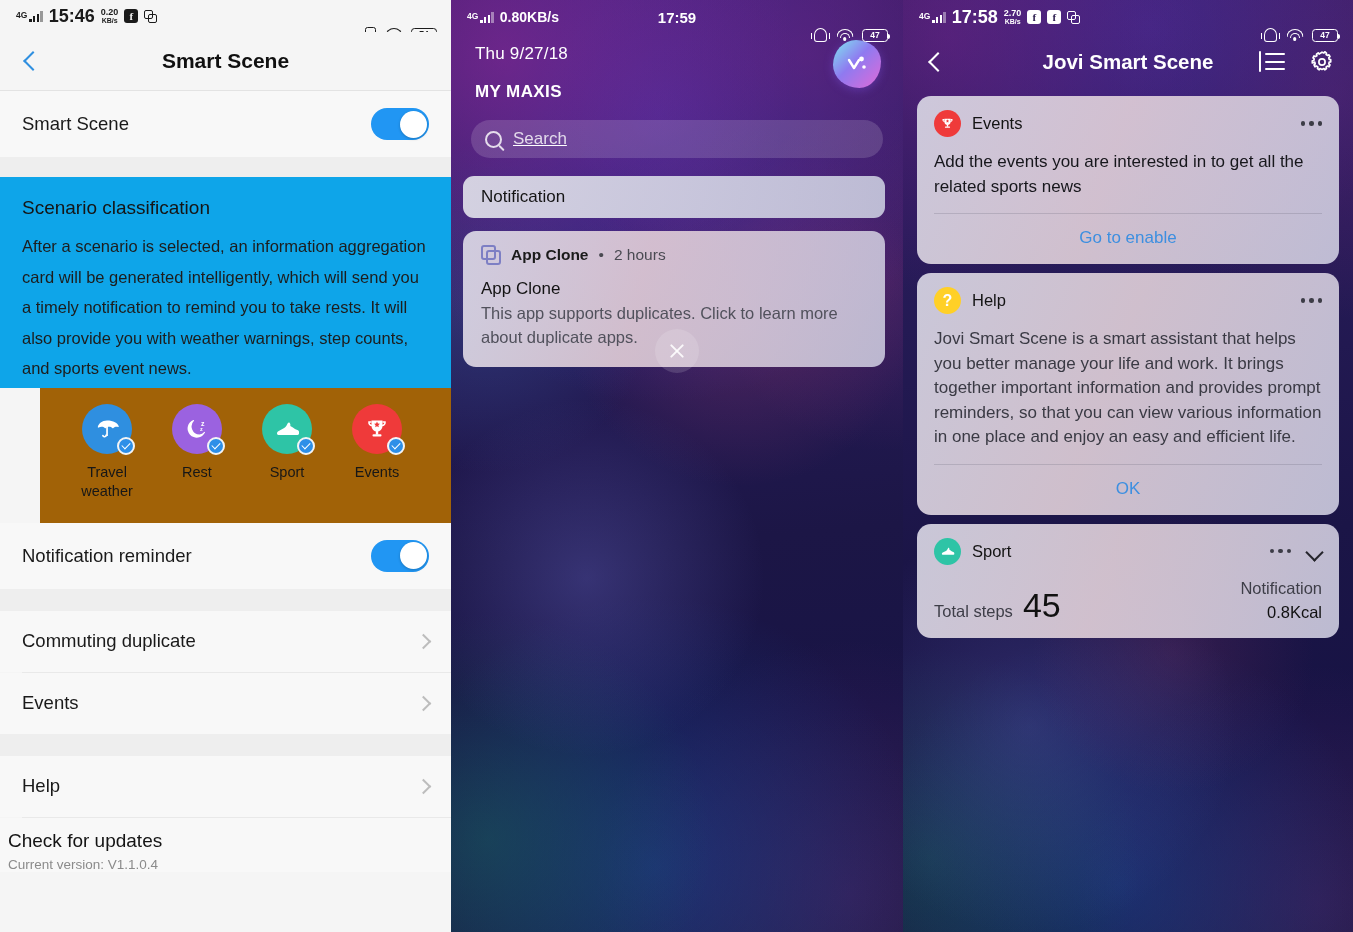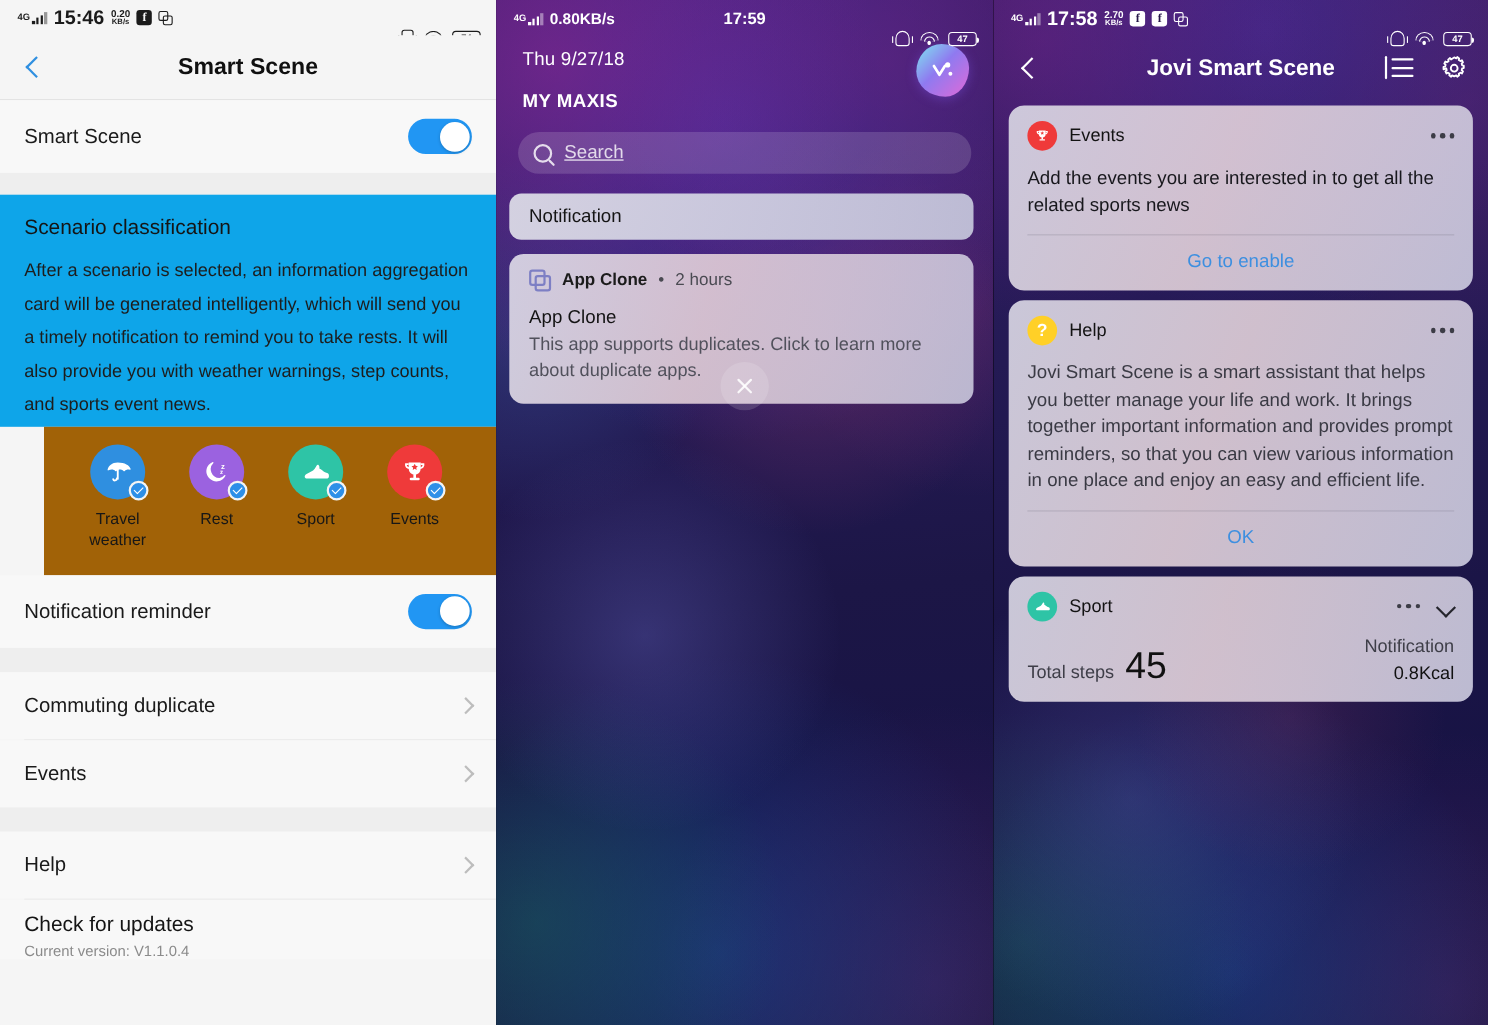--- a/index.html
+++ b/index.html
@@ -114,21 +114,21 @@
   .scn-chk::after{
     content:""; width:7px;height:4px;border-left:1.8px solid #fff;border-bottom:1.8px solid #fff;
     transform: rotate(-45deg) translate(0.5px,-0.5px);
   }
   .scn-label { margin-top: 9px; font-size: 14.5px; color:#171717; line-height:19px; }
   .row-link { background:#f8f8f8; height: 61px; display:flex; align-items:center; padding:0 22px; cursor:pointer;}
   .row-link .lbl { font-size: 18.5px; color:#1a1a1a; }
   .chev-r { margin-left:auto; width: 11px; height: 11px;
             border-right:2px solid #bdbdbd; border-top:2px solid #bdbdbd; transform: rotate(45deg); }
   .divider-in { height:1px; background:#e9e9e9; margin-left: 22px; }
-  .row-two { background:#f8f8f8; padding: 12px 22px 0; }
+  .row-two { background:#f8f8f8; padding: 12px 8px 0; }
   .row-two .t1 { font-size: 19px; color:#141414; }
   .row-two .t2 { font-size: 13.5px; color:#8b8b8b; margin-top: 5px; }
 
   
   .panel-dark {
     position: relative; height: 932px; overflow: hidden;
     color:#fff;
   }
   .panel-notif { flex: 0 0 452px; width: 452px; }
   .panel-jovi  { flex: 0 0 450px; width: 450px; }

